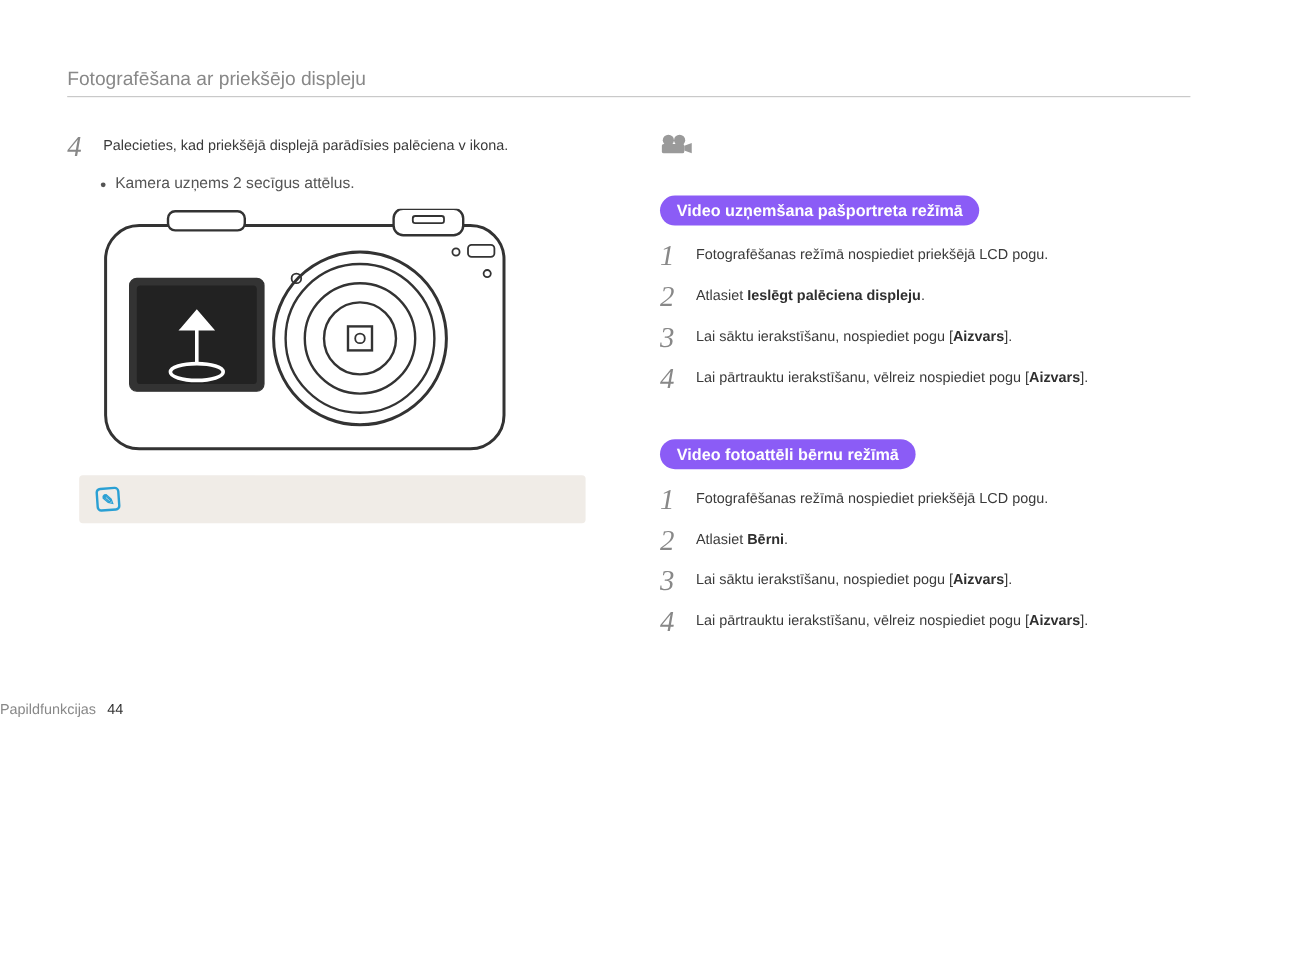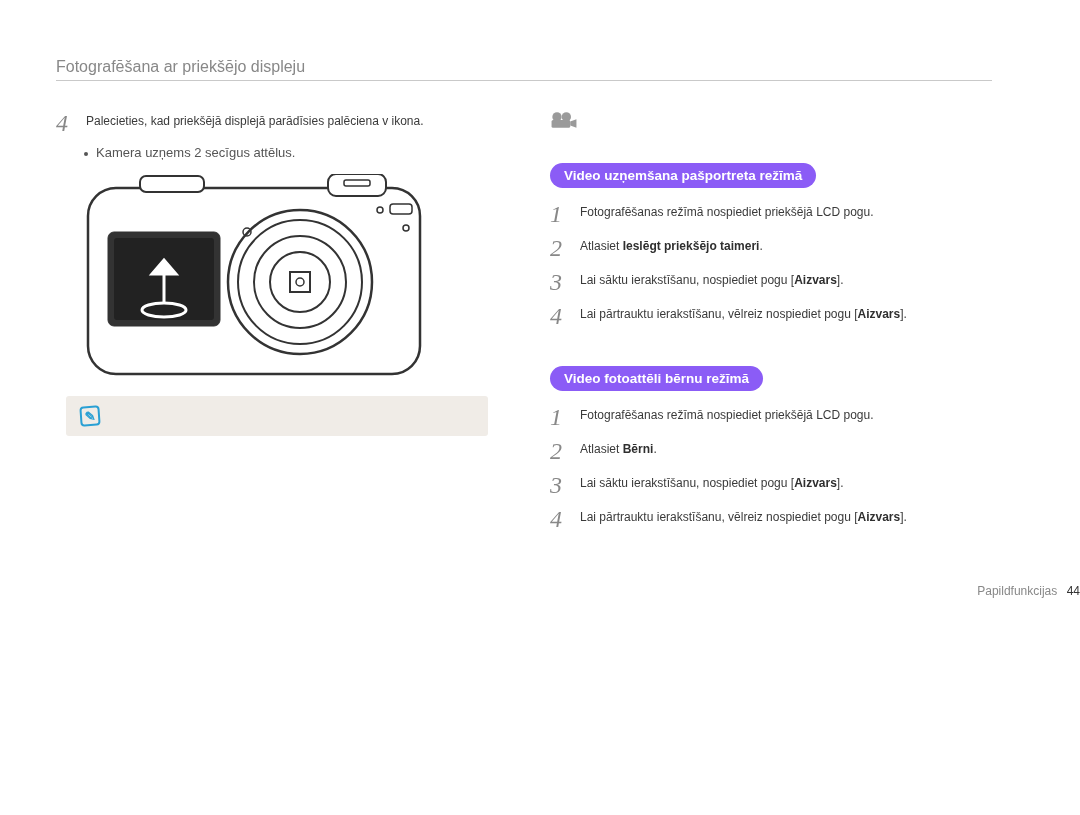--- a/index.html
+++ b/index.html
@@ -110,21 +110,21 @@
     font-weight: bold;
     padding: 5px 14px 5px 14px;
     border-radius: 14px;
     margin: 10px 0 14px 0;
   }
   .footer {
     position: absolute;
     bottom: 26px;
     width: 100%;
     left: 0;
-    text-align: right;
+    text-align: left;
     font-size: 12px;
     color: #888;
   }
   .footer-num { color: #333; margin-left: 6px; }
   b { font-weight: bold; color: #2f2f2f; }
 </style>
 </head>
 <body>
 
 <div class="page">
@@ -193,21 +193,21 @@
       
       <div class="pill">Video uzņemšana pašportreta režīmā</div>
 
       <div class="step-row">
         <div class="step-num">1</div>
         <div class="step-text">Fotografēšanas režīmā nospiediet priekšējā LCD pogu.</div>
       </div>
       <div class="step-row">
         <div class="step-num">2</div>
         <div class="step-text">
-          <span>Atlasiet </span><b>Ieslēgt priekšējo taimeri</b><span>.</span>
+          <span>Atlasiet </span><b>Ieslēgt palēciena displeju</b><span>.</span>
         </div>
       </div>
       <div class="step-row">
         <div class="step-num">3</div>
         <div class="step-text">
           <span>Lai sāktu ierakstīšanu, nospiediet pogu [</span><b>Aizvars</b><span>].</span>
         </div>
       </div>
       <div class="step-row">
         <div class="step-num">4</div>

